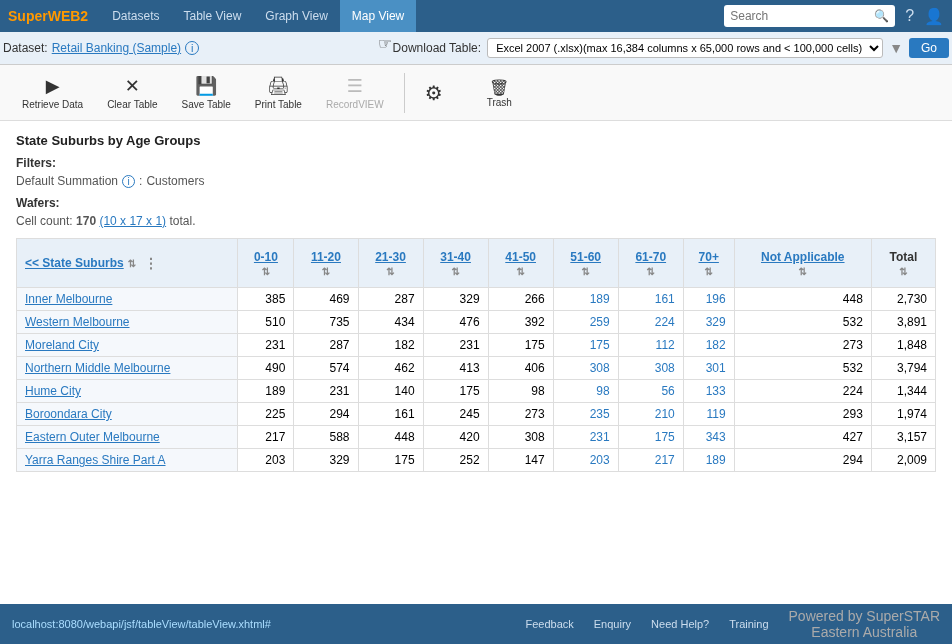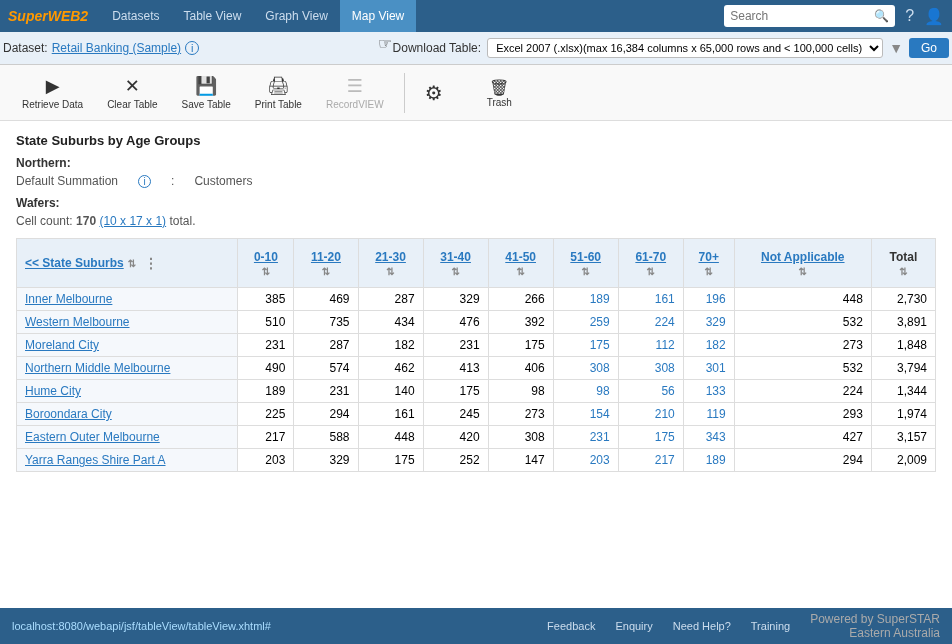--- a/index.html
+++ b/index.html
@@ -12,21 +12,21 @@
       align-items: center;
       height: 32px;
       padding: 0 8px;
     }
     .top-nav .brand {
       color: #fff;
       font-weight: bold;
       font-size: 14px;
       margin-right: 12px;
     }
-    .top-nav .brand span { color: #f90; font-style: italic; }
+    .top-nav .brand span { color: #f90; }
     .nav-item {
       color: #cde;
       font-size: 12px;
       padding: 0 12px;
       height: 32px;
       line-height: 32px;
       cursor: pointer;
     }
     .nav-item.active { background: #4a90c4; color: #fff; }
     .nav-spacer { flex: 1; }
@@ -135,21 +135,21 @@
       padding: 4px 10px;
       cursor: pointer;
       font-size: 10px;
       color: #333;
     }
 
     
     .content { padding: 12px 16px; }
     .table-title { font-size: 13px; font-weight: bold; color: #222; margin-bottom: 8px; }
     .filters-label { font-weight: bold; color: #333; margin-bottom: 4px; }
-    .filter-detail { color: #555; margin-bottom: 8px; display: flex; align-items: center; gap: 20px; font-size: 12px; }
+    .filter-detail { color: #555; margin-bottom: 8px; display: flex; align-items: center; gap: 4px; font-size: 12px; }
     .wafers-label { font-weight: bold; color: #333; margin-bottom: 4px; }
     .cell-count { font-size: 12px; color: #555; margin-bottom: 10px; }
     .cell-count .link { color: #2979c0; cursor: pointer; text-decoration: underline; }
 
     
     .data-table-wrap { overflow: auto; }
     .data-table {
       width: 100%;
       border-collapse: collapse;
       font-size: 12px;
@@ -223,23 +223,23 @@
       display: flex;
       align-items: center;
       gap: 20px;
       position: fixed;
       bottom: 0;
       width: 100%;
     }
     .footer .url { color: #adf; margin-right: auto; }
     .footer .footer-link { cursor: pointer; color: #cde; }
     .footer .powered {
-      font-size: 12px;
+      font-size: 14px;
       color: #aaa;
-      text-align: right;
+      text-align: center;
     }
     .cursor-hand { position: relative; }
     .cursor-hand::after {
       content: '☞';
       position: absolute;
       top: 28px;
       left: 50%;
       font-size: 16px;
       color: #333;
     }
@@ -305,21 +305,21 @@
   </div>
   <div style="width:16px;"></div>
   <div class="trash-area">
     <span style="font-size:16px">🗑</span>
     <span>Trash</span>
   </div>
 </div>
 
 <div class="content">
   <div class="table-title">State Suburbs by Age Groups</div>
-  <div class="filters-label">Northern:</div>
+  <div class="filters-label">Filters:</div>
   <div class="filter-detail">
     <span>Default Summation</span>
     <span class="info-badge">i</span>
     <span>:</span>
     <span>Customers</span>
   </div>
   <div class="wafers-label">Wafers:</div>
   <div class="cell-count">
     <span>Cell count:</span>
     <strong>170</strong>
@@ -466,21 +466,21 @@
             <td>224</td>
             <td>1,344</td>
           </tr>
           <tr>
             <td class="row-header"><a>Boroondara City</a></td>
             <td>225</td>
             <td>294</td>
             <td>161</td>
             <td>245</td>
             <td>273</td>
-            <td style="color: rgb(41, 121, 192);">154</td>
+            <td style="color: rgb(41, 121, 192);">235</td>
             <td style="color: rgb(41, 121, 192);">210</td>
             <td style="color: rgb(41, 121, 192);">119</td>
             <td>293</td>
             <td>1,974</td>
           </tr>
           <tr>
             <td class="row-header"><a>Eastern Outer Melbourne</a></td>
             <td>217</td>
             <td>588</td>
             <td>448</td>

